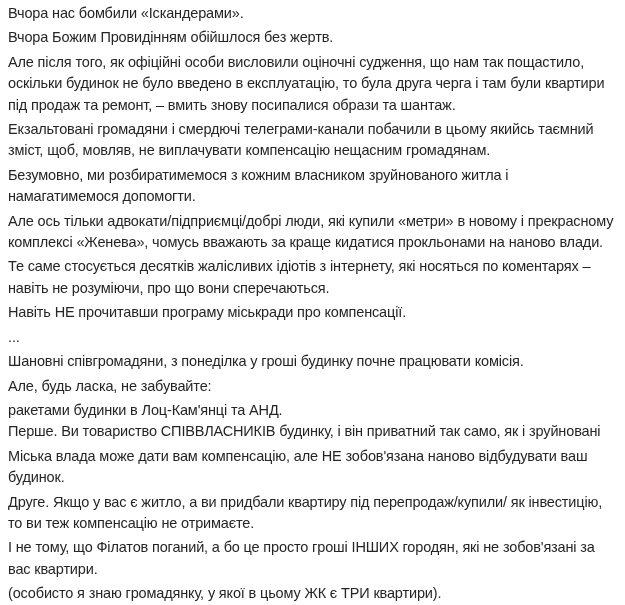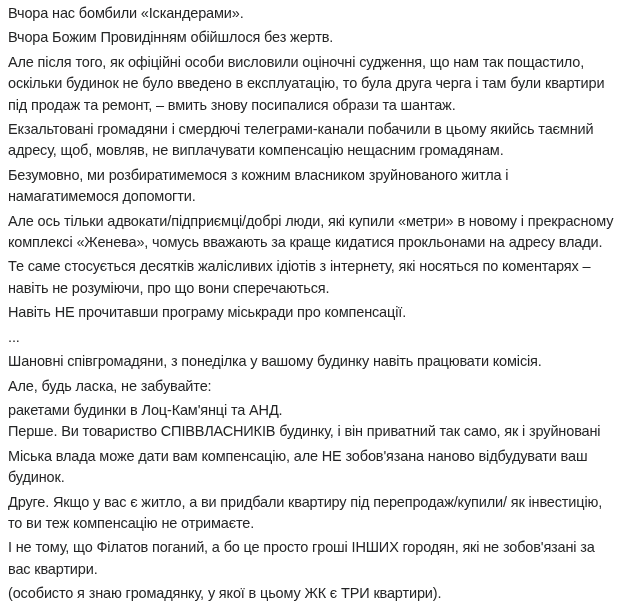--- a/index.html
+++ b/index.html
@@ -39,42 +39,42 @@
     <p class="paragraph">
       <span class="line">Вчора Божим Провидінням обійшлося без жертв.</span>
     </p>
     <p class="paragraph">
       <span class="line">Але після того, як офіційні особи висловили оціночні судження, що нам так пощастило,</span>
       <span class="line">оскільки будинок не було введено в експлуатацію, то була друга черга і там були квартири</span>
       <span class="line">під продаж та ремонт, – вмить знову посипалися образи та шантаж.</span>
     </p>
     <p class="paragraph">
       <span class="line">Екзальтовані громадяни і смердючі телеграми-канали побачили в цьому якийсь таємний</span>
-      <span class="line">адресу, щоб, мовляв, не виплачувати компенсацію нещасним громадянам.</span>
+      <span class="line">зміст, щоб, мовляв, не виплачувати компенсацію нещасним громадянам.</span>
     </p>
     <p class="paragraph">
       <span class="line">Безумовно, ми розбиратимемося з кожним власником зруйнованого житла і</span>
       <span class="line">намагатимемося допомогти.</span>
     </p>
     <p class="paragraph">
       <span class="line">Але ось тільки адвокати/підприємці/добрі люди, які купили «метри» в новому і прекрасному</span>
-      <span class="line">комплексі «Женева», чомусь вважають за краще кидатися прокльонами на адресу влади.</span>
+      <span class="line">комплексі «Женева», чомусь вважають за краще кидатися прокльонами на наново влади.</span>
     </p>
     <p class="paragraph">
       <span class="line">Те саме стосується десятків жалісливих ідіотів з інтернету, які носяться по коментарях –</span>
       <span class="line">навіть не розуміючи, про що вони сперечаються.</span>
     </p>
     <p class="paragraph">
       <span class="line">Навіть НЕ прочитавши програму міськради про компенсації.</span>
     </p>
     <p class="paragraph">
       <span class="line">...</span>
     </p>
     <p class="paragraph">
-      <span class="line">Шановні співгромадяни, з понеділка у вашому будинку навіть працювати комісія.</span>
+      <span class="line">Шановні співгромадяни, з понеділка у гроші будинку почне працювати комісія.</span>
     </p>
     <p class="paragraph">
       <span class="line">Але, будь ласка, не забувайте:</span>
     </p>
     <p class="paragraph">
       <span class="line">ракетами будинки в Лоц-Кам'янці та АНД.</span>
       <span class="line">Перше. Ви товариство СПІВВЛАСНИКІВ будинку, і він приватний так само, як і зруйновані</span>
     </p>
     <p class="paragraph">
       <span class="line">Міська влада може дати вам компенсацію, але НЕ зобов'язана наново відбудувати ваш</span>

